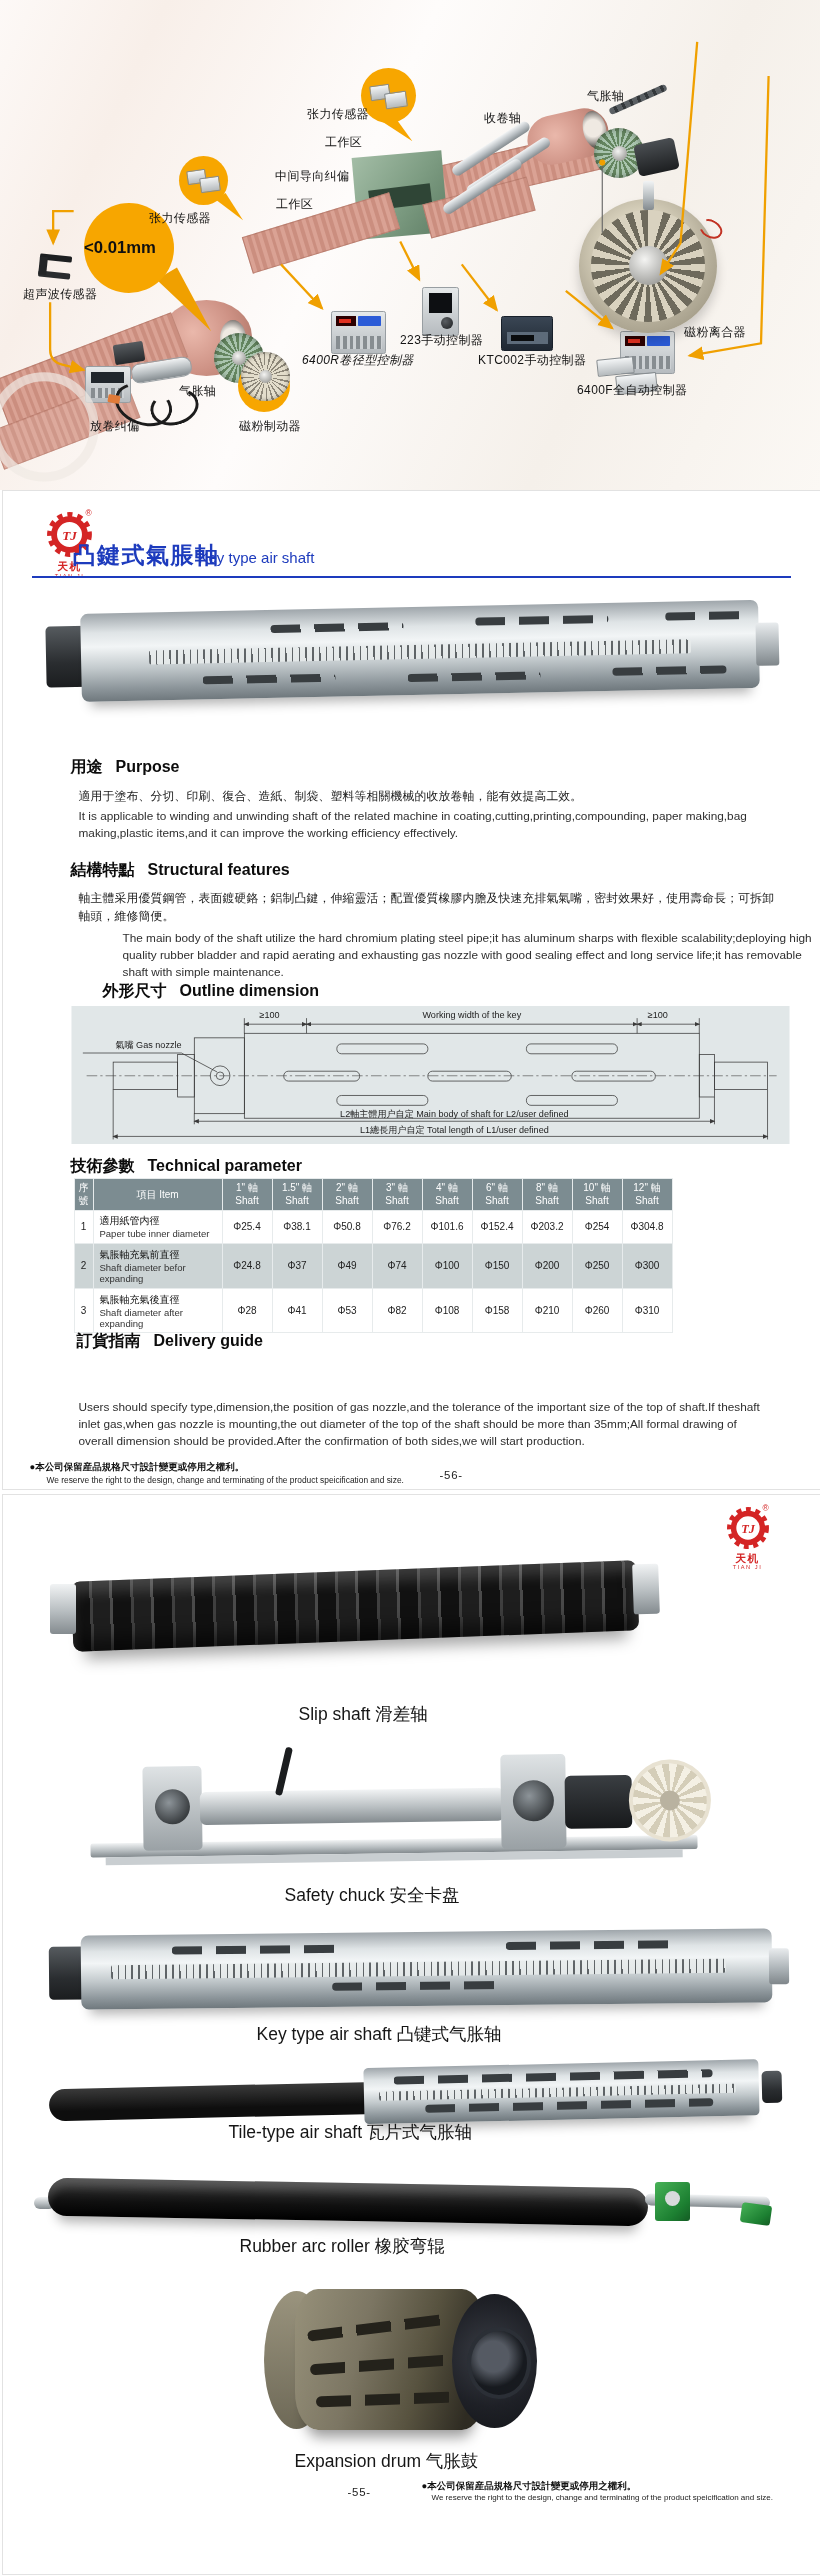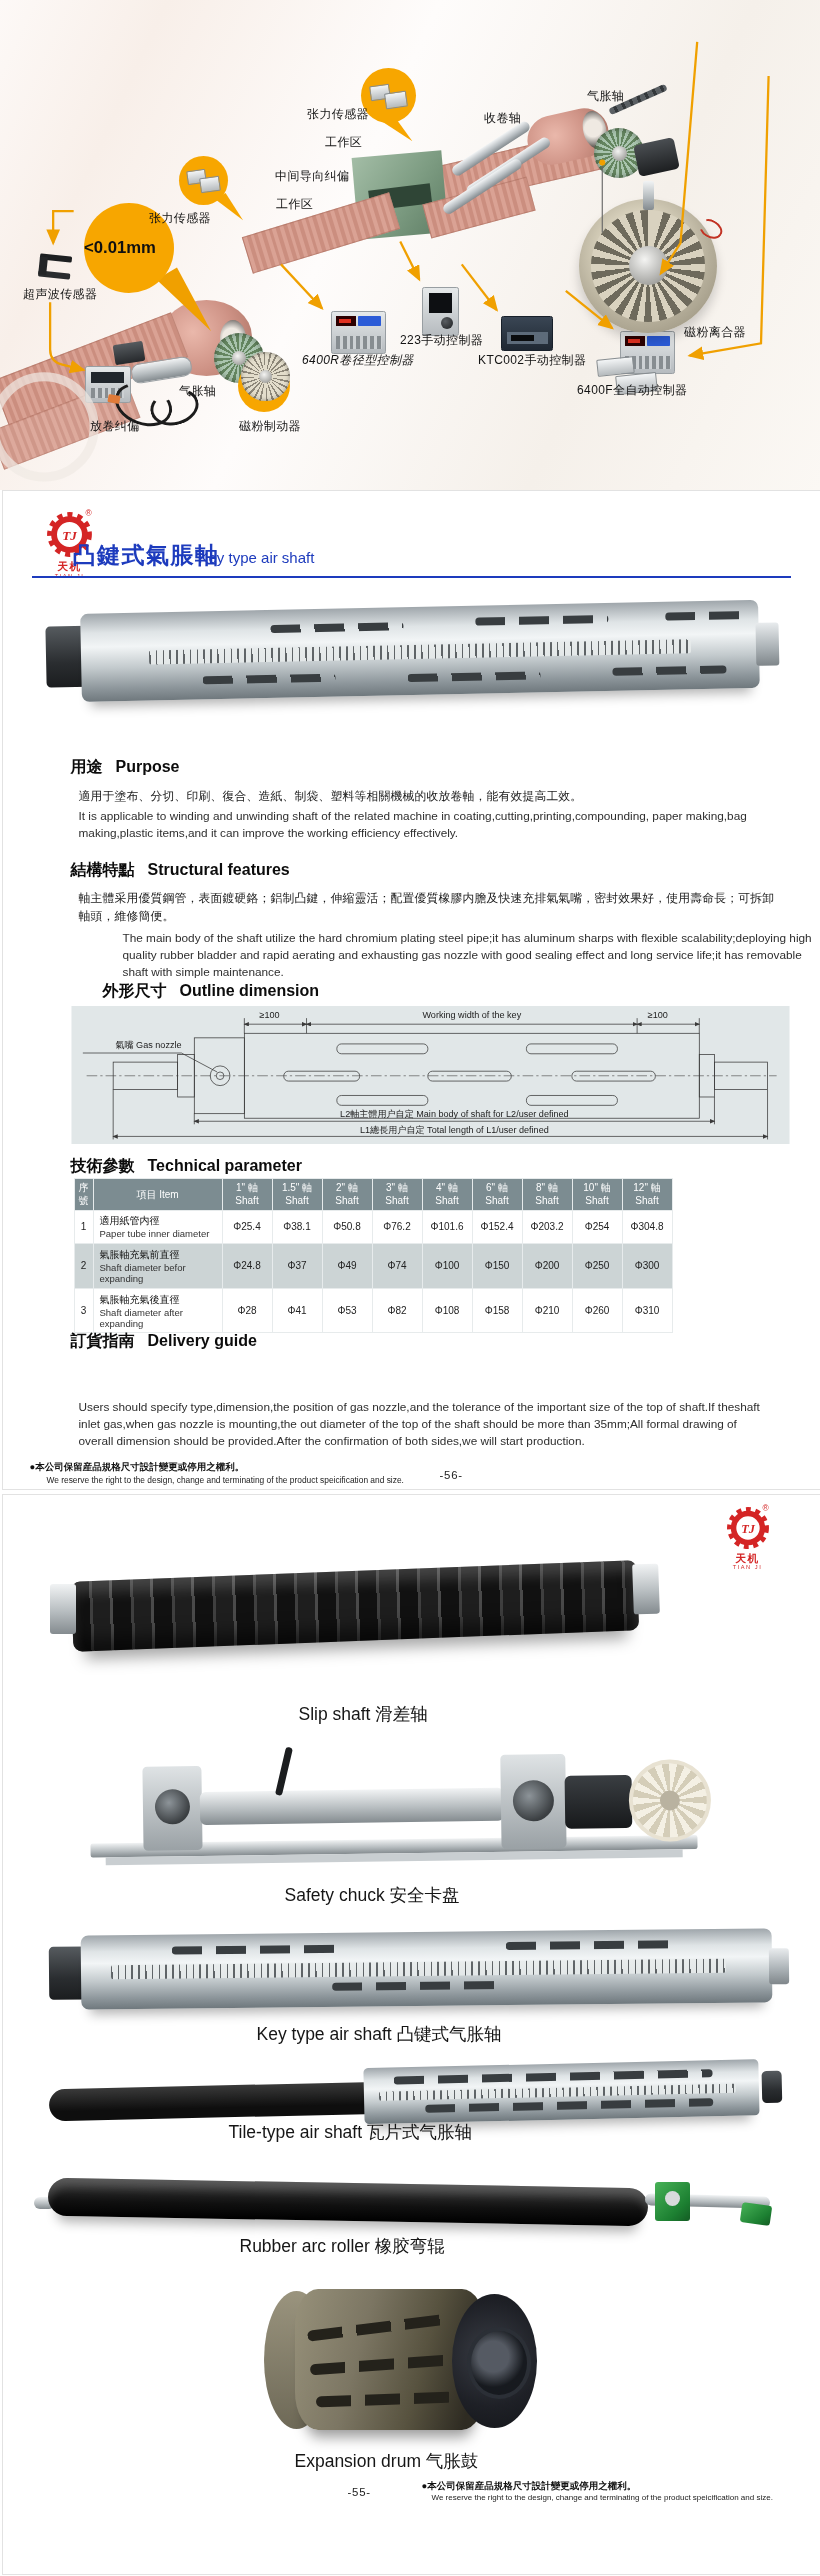--- a/index.html
+++ b/index.html
@@ -406,21 +406,21 @@
         <td>Φ82</td>
         <td>Φ108</td>
         <td>Φ158</td>
         <td>Φ210</td>
         <td>Φ260</td>
         <td>Φ310</td>
       </tr>
     </tbody>
       </table>
 
-    <div class="h2" style="left:68px;top:840px;text-align:center;">
+    <div class="h2" style="left:74px;top:840px;text-align:center;">
       <span>訂貨指南</span>
       <span>Delivery guide</span>
     </div>
     <div class="enp" style="left:76px;top:908px;width:687px;">Users should specify type,dimension,the position of gas nozzle,and the tolerance of the important size of the top of shaft.If theshaft inlet gas,when gas nozzle is mounting,the out diameter of the top of the shaft should be more than 35mm;All formal drawing of overall dimension should be provided.After the confirmation of both sides,we will start production.</div>
 
     <div class="fnote-cn" style="left:27px;top:970px;"><span>●</span><span>本公司保留産品規格尺寸設計變更或停用之權利。</span></div>
     <div class="fnote-en" style="left:44px;top:984px;">We reserve the right to the design, change and terminating of the product speicification and size.</div>
     <div class="pageno" style="left:437px;top:978px;">-56-</div>
   </div>
 

